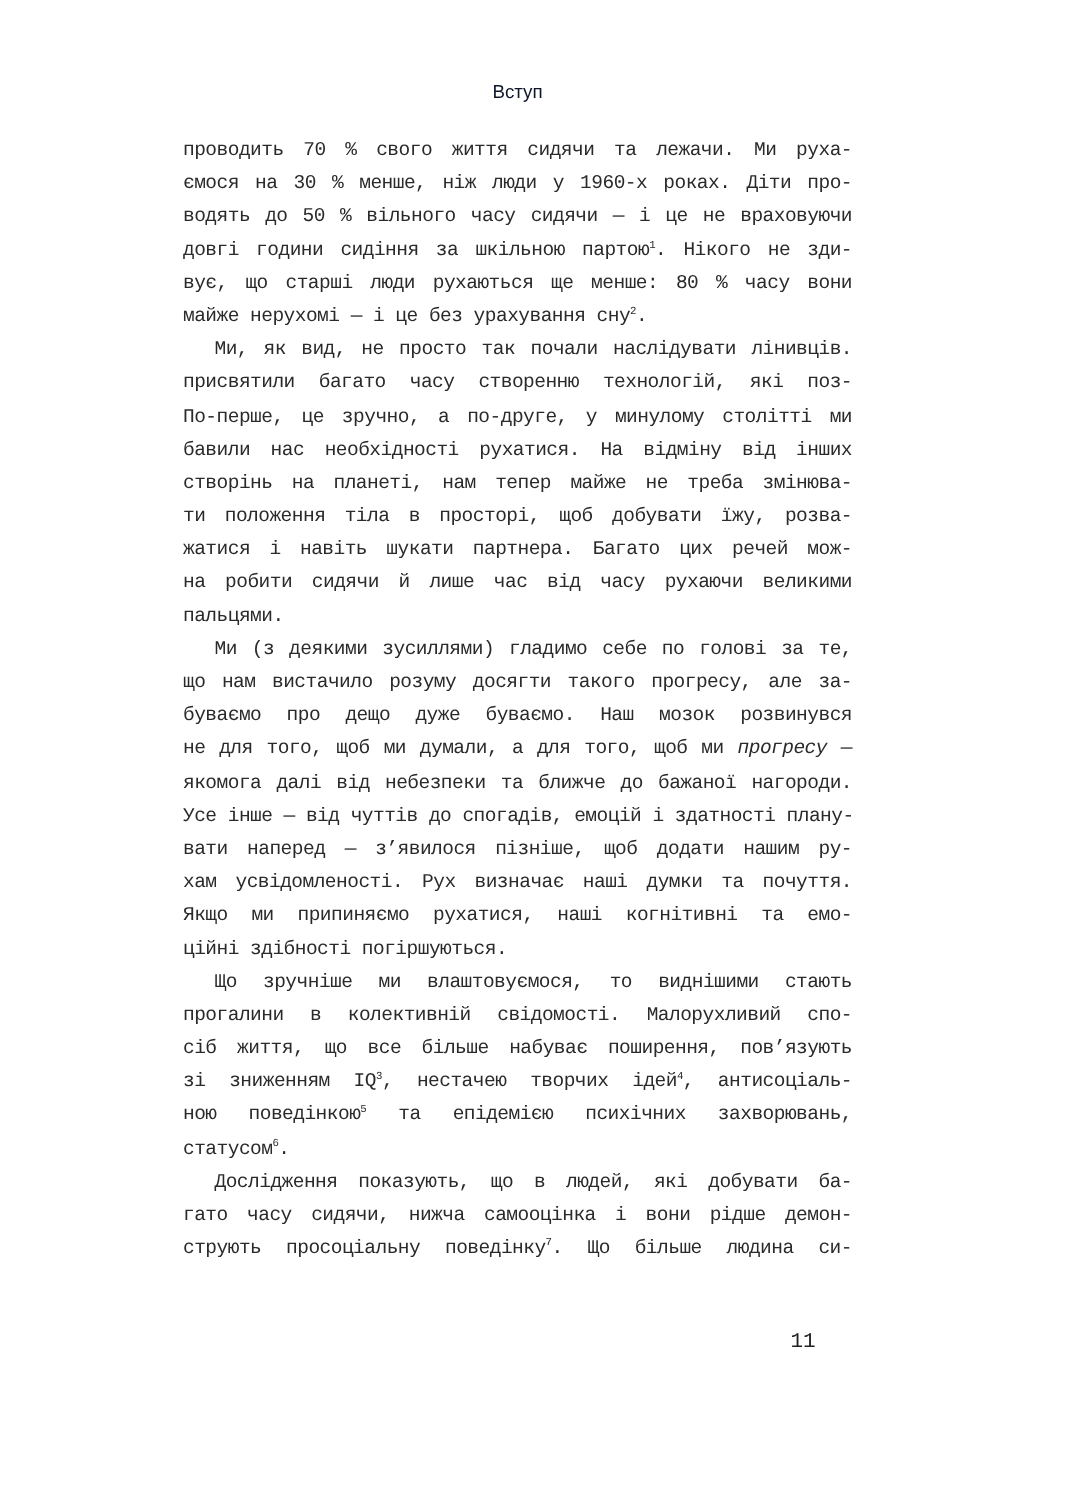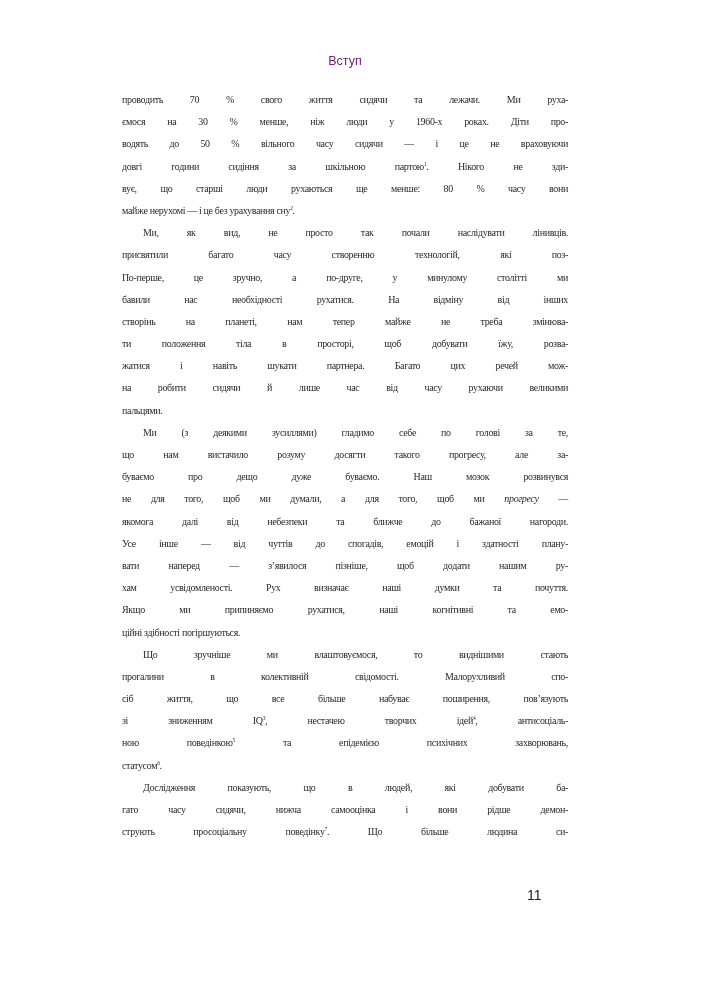--- a/index.html
+++ b/index.html
@@ -1,37 +1,37 @@
 <!DOCTYPE html>
 <html><head>
 <meta charset="utf-8">
 <style>
   html, body { margin: 0; padding: 0; background: #ffffff; }
   body { width: 728px; height: 1000px; position: relative; overflow: hidden; }
   .running-head {
     position: absolute; top: 54px; left: 0; width: 690px; text-align: center;
-    font-family: "Liberation Sans", sans-serif; font-size: 12.5px; color: #701a75;
+    font-family: "Liberation Sans", sans-serif; font-size: 12.5px; color: #0f172a;
   }
   .body-text {
     position: absolute; top: 89px; left: 122px; width: 446px;
-    font-family: Liberation Serif, serif; font-size: 10px; color: #2a2a2a;
+    font-family: Liberation Mono, monospace; font-size: 13px; color: #2a2a2a;
     letter-spacing: -0.35px;
   }
   .line {
     display: block; height: 22.2px; line-height: 22.2px;
     text-align: justify; text-align-last: justify; white-space: nowrap;
     overflow: visible;
   }
   .line.last { text-align-last: left; }
   .line.indent { padding-left: 21px; }
   sup { font-size: 0.55em; line-height: 0; vertical-align: 0.7em; }
   em { font-style: italic; }
   .page-number {
     position: absolute; top: 887px; left: 527px;
-    font-family: Liberation Sans, sans-serif; font-size: 14px; color: #222;
+    font-family: Liberation Mono, monospace; font-size: 14px; color: #222;
   }
 </style>
 </head>
 <body>
 
 <div class="running-head">Вступ</div>
 
 <div class="body-text" id="body-text">
     <div>
       <span class="line">проводить 70 % свого життя сидячи та лежачи. Ми руха-</span>

